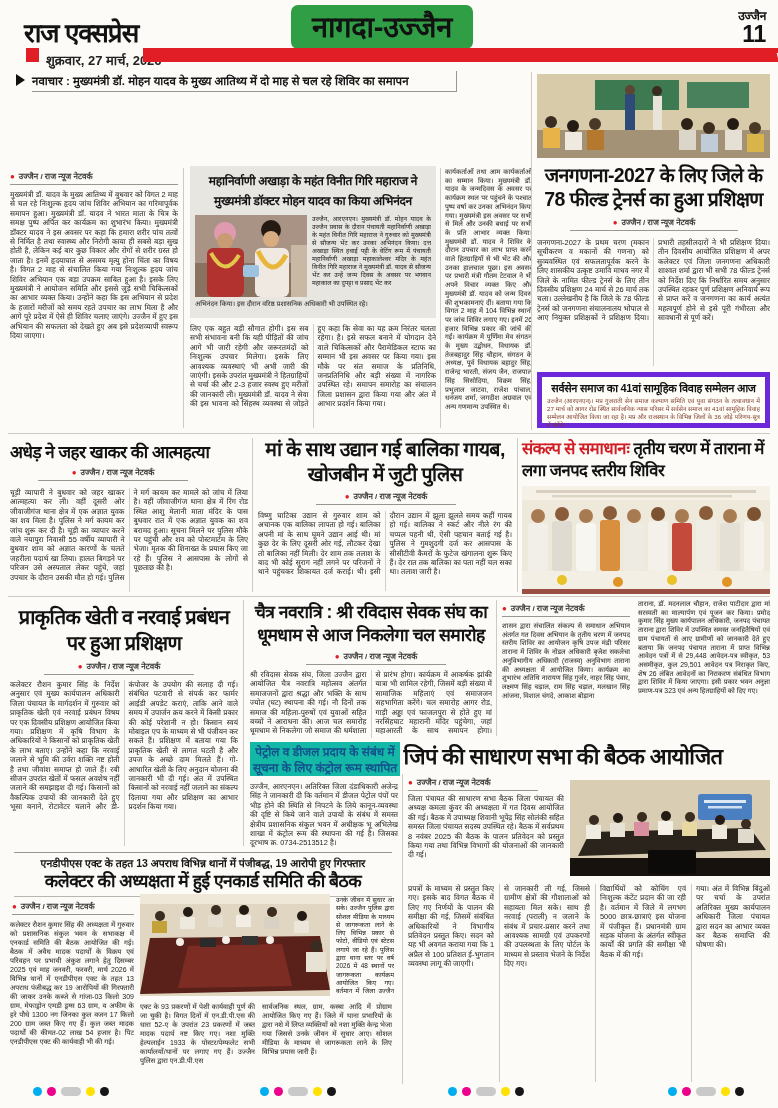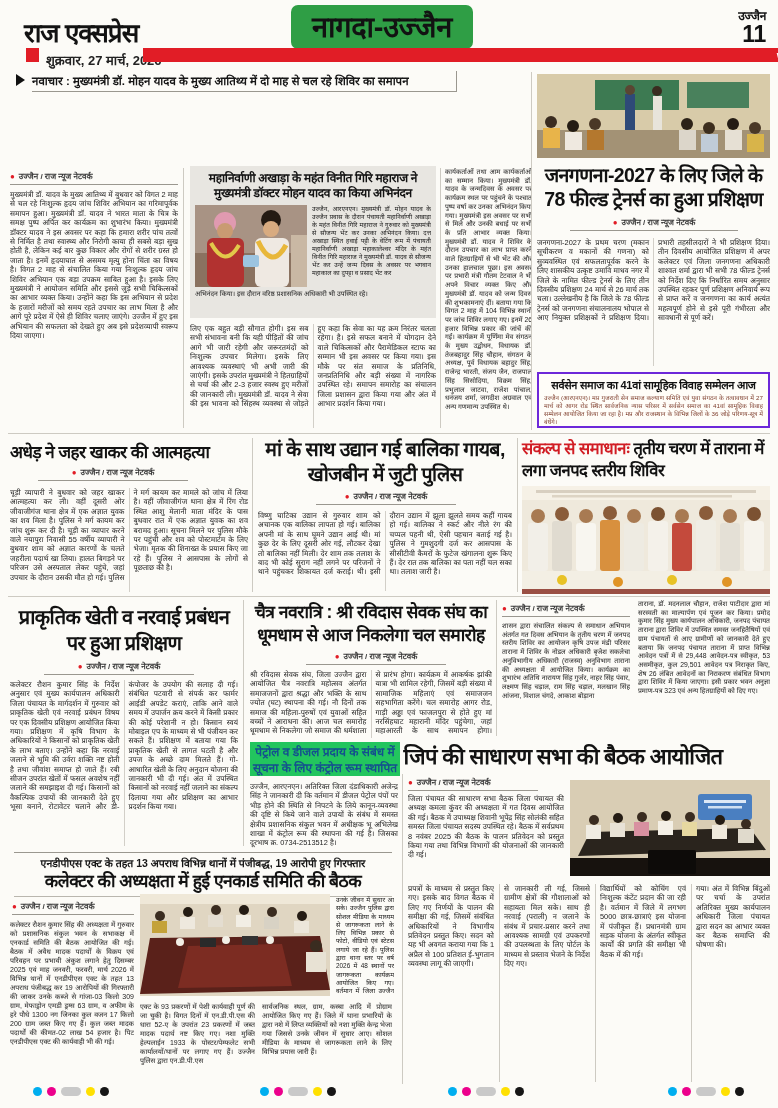--- a/index.html
+++ b/index.html
@@ -12,22 +12,22 @@
   .byline{font-size:8px;font-weight:bold;color:#3a3a3a;border-bottom:1px solid #9a978f;
           padding-bottom:3px;white-space:nowrap;overflow:hidden;}
   .byline .dot{color:#e11d26;font-size:8px;margin-right:4px;}
   .vrule{position:absolute;width:1px;background:#cdcac2;}
   .hrule{position:absolute;height:1px;background:#cdcac2;}
   .photo{overflow:hidden;background:#cfc4a8;}
   .photo svg{display:block;}
   .banner{background:#2f9e45;border-radius:7px;text-align:center;}
   .redbar{background:#e11d26;}
   .inset{background:#e8e6e1;}
-  .petrolbox{background:#22c55e;color:#14508e;font-weight:bold;text-align:center;}
-  .briefbox{border:2px solid #6d28d9;background:#fffdf8;}
+  .petrolbox{background:#14b8a6;color:#14508e;font-weight:bold;text-align:center;}
+  .briefbox{border:5px solid #6d28d9;background:#fffdf8;}
   .regset{position:absolute;display:flex;align-items:center;gap:5px;}
   .regset i{display:block;width:9px;height:9px;border-radius:50%;}
   .regset .pill{width:20px;height:9px;border-radius:5px;}
   .kickarrow{width:0;height:0;border-top:6px solid transparent;border-bottom:6px solid transparent;
              border-left:9px solid #111;}
 </style>
 </head>
 <body>
 
 <div class="page">
@@ -47,21 +47,21 @@
   </div>
 
   <div class="abs kickarrow" style="left:16px;top:74px;"></div>
   <div class="abs" style="left:32px;top:71px;width:418px;font-size:11.5px;font-weight:bold;color:#161616;border-bottom:1px solid #9a978f;border-right:1px solid #9a978f;padding:2px 6px 3px 0;">नवाचार : मुख्यमंत्री डॉ. मोहन यादव के मुख्य आतिथ्य में दो माह से चल रहे शिविर का समापन</div>
 
   <div class="abs byline" style="left:10px;top:170px;width:168px;"><span class="dot">●</span><span>उज्जैन / राज न्यूज नेटवर्क</span></div>
   <div class="abs bodytxt" style="left:10px;top:190px;width:168px;height:238px;">मुख्यमंत्री डॉ. यादव के मुख्य आतिथ्य में बुधवार को विगत 2 माह से चल रहे निःशुल्क हृदय जांच शिविर अभियान का गरिमापूर्वक समापन हुआ। मुख्यमंत्री डॉ. यादव ने भारत माता के चित्र के समक्ष पुष्प अर्पित कर कार्यक्रम का शुभारंभ किया। मुख्यमंत्री डॉक्टर यादव ने इस अवसर पर कहा कि हमारा शरीर पांच तत्वों से निर्मित है तथा स्वास्थ्य और निरोगी काया ही सबसे बड़ा सुख होती है, लेकिन कई बार कुछ विकार और रोगों से शरीर ग्रस्त हो जाता है। इनमें हृदयाघात से असमय मृत्यु होना चिंता का विषय है। विगत 2 माह से संचालित किया गया निःशुल्क हृदय जांच शिविर अभियान एक बड़ा उपक्रम साबित हुआ है। इसके लिए मुख्यमंत्री ने आयोजन समिति और इससे जुड़े सभी चिकित्सकों का आभार व्यक्त किया। उन्होंने कहा कि इस अभियान से प्रदेश के हजारों मरीजों को समय रहते उपचार का लाभ मिला है और आगे पूरे प्रदेश में ऐसे ही शिविर चलाए जाएंगे। उज्जैन में हुए इस अभियान की सफलता को देखते हुए अब इसे प्रदेशव्यापी स्वरूप दिया जाएगा।</div>
   <div class="vrule" style="left:183px;top:168px;height:260px;"></div>
 
   <div class="abs inset" style="left:190px;top:166px;width:246px;height:152px;padding:5px;box-sizing:border-box;">
-    <div class="hl" style="font-size:12px;line-height:15px;text-align:center;">महानिर्वाणी अखाड़ा के महंत विनीत गिरि महाराज ने मुख्यमंत्री डॉक्टर मोहन यादव का किया अभिनंदन</div>
+    <div class="hl" style="font-size:12px;line-height:20px;text-align:center;">महानिर्वाणी अखाड़ा के महंत विनीत गिरि महाराज ने मुख्यमंत्री डॉक्टर मोहन यादव का किया अभिनंदन</div>
     <div style="display:flex;gap:5px;margin-top:4px;">
       <div class="photo" style="width:112px;height:82px;flex:none;">
         <svg viewBox="0 0 112 82" width="112" height="82">
           <rect width="112" height="82" fill="#a89384"></rect>
           <rect y="48" width="112" height="34" fill="#8a7260"></rect>
           <circle cx="30" cy="18" r="11" fill="#e09ab0"></circle>
           <circle cx="30" cy="26" r="8" fill="#c99b72"></circle>
           <rect x="12" y="33" width="37" height="49" rx="6" fill="#b23230"></rect>
           <path d="M16 38 q14 26 28 2" stroke="#e2c84a" stroke-width="4" fill="none"></path>
           <circle cx="76" cy="15" r="10" fill="#241a12"></circle>

